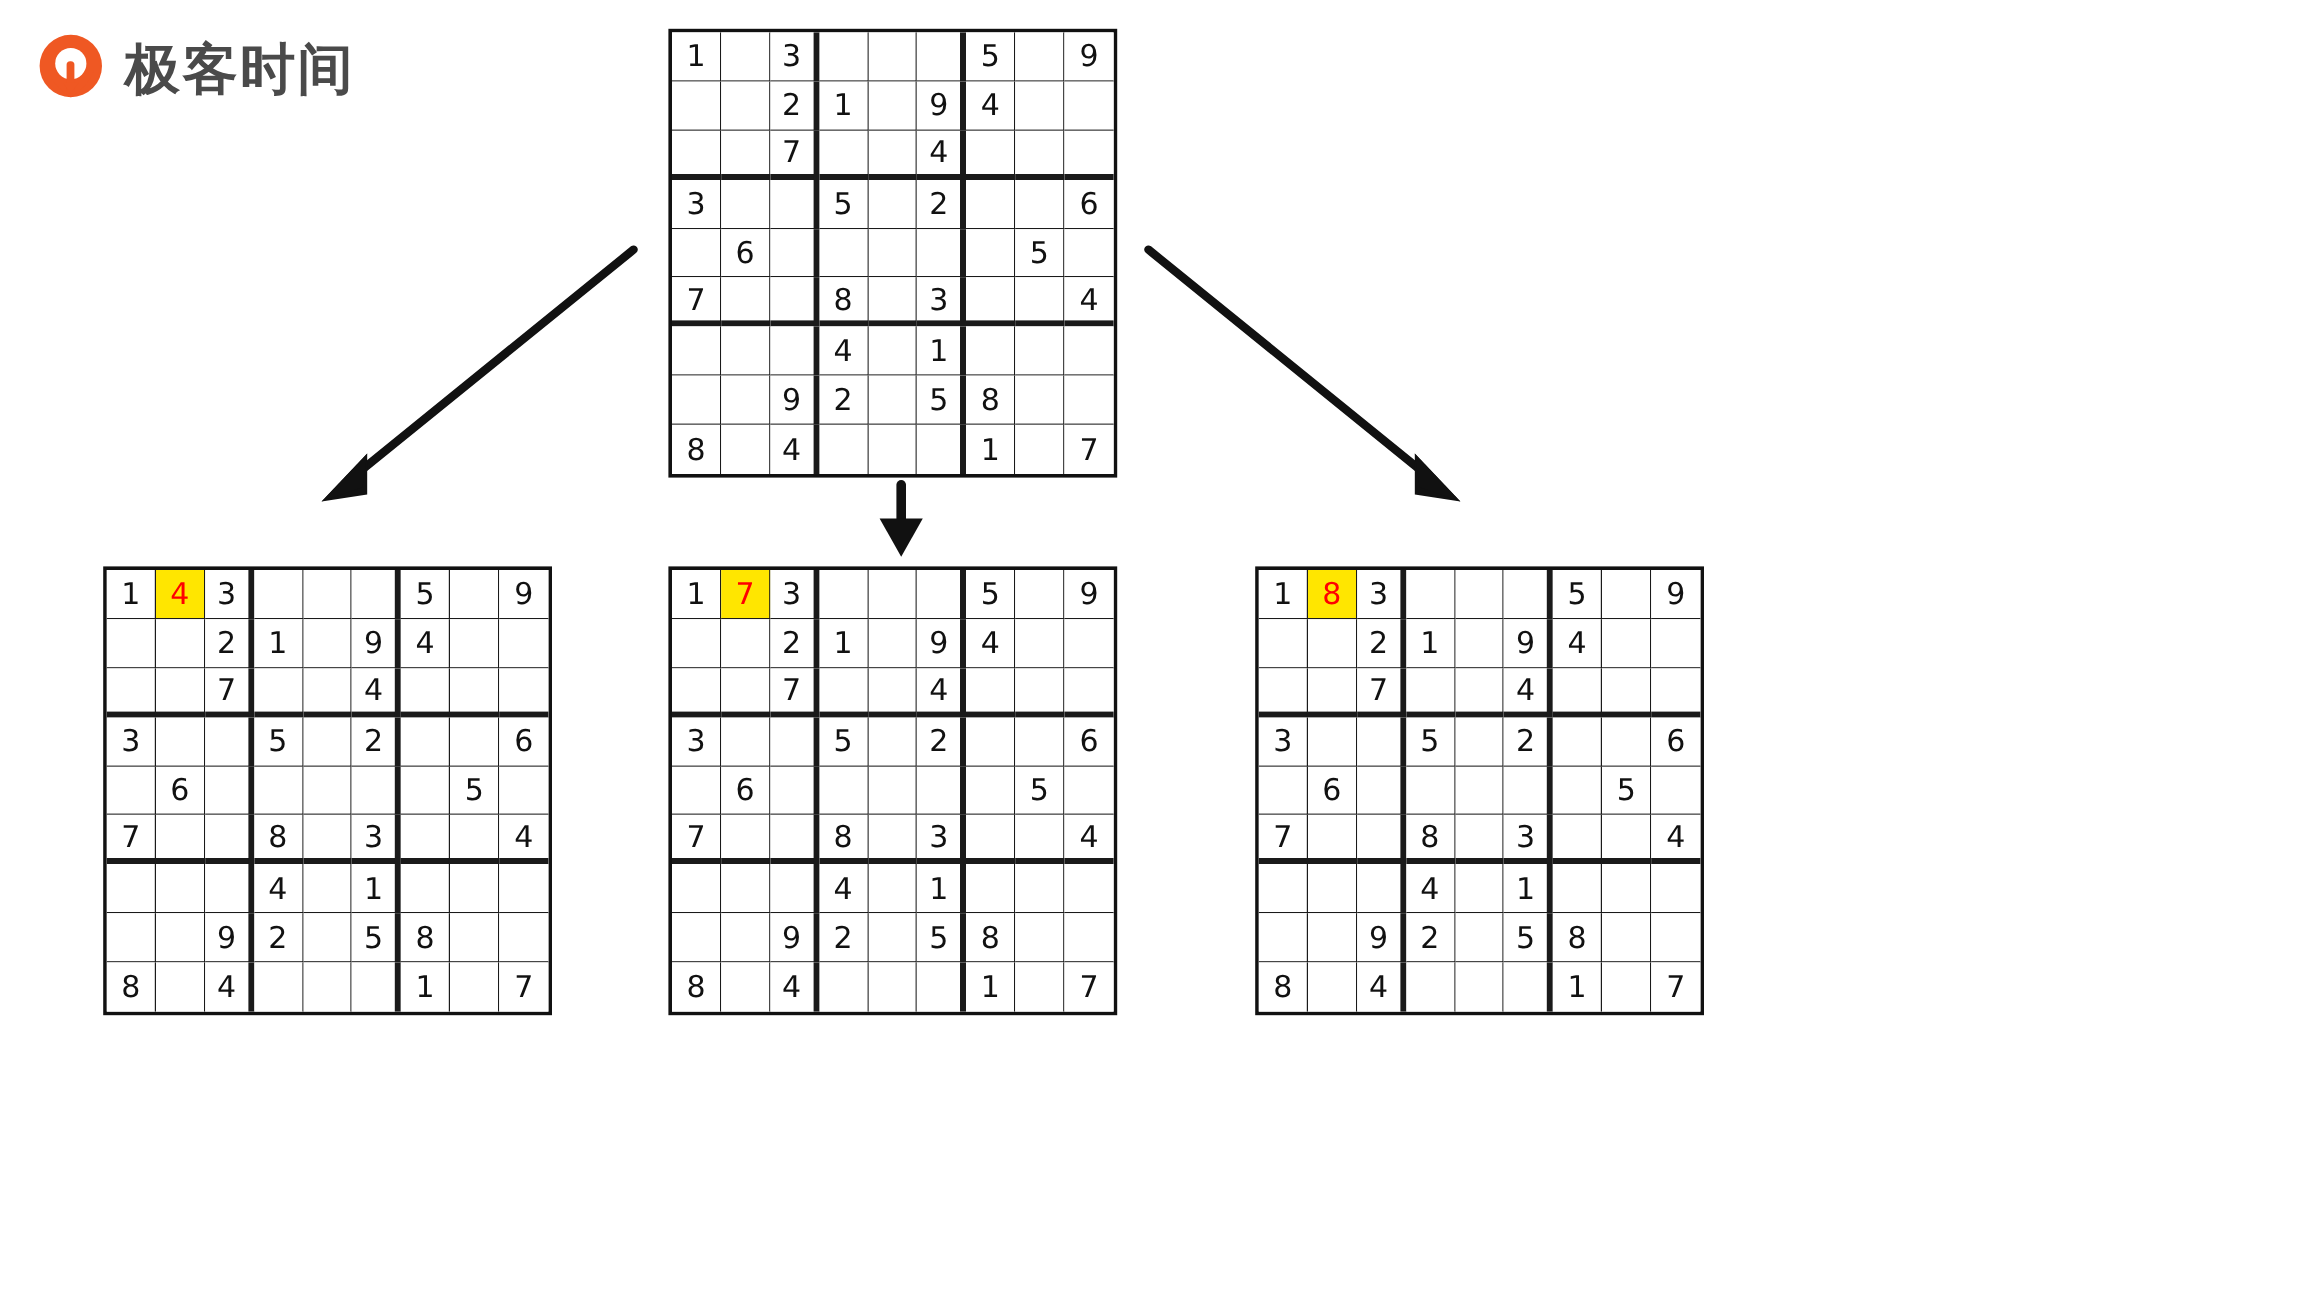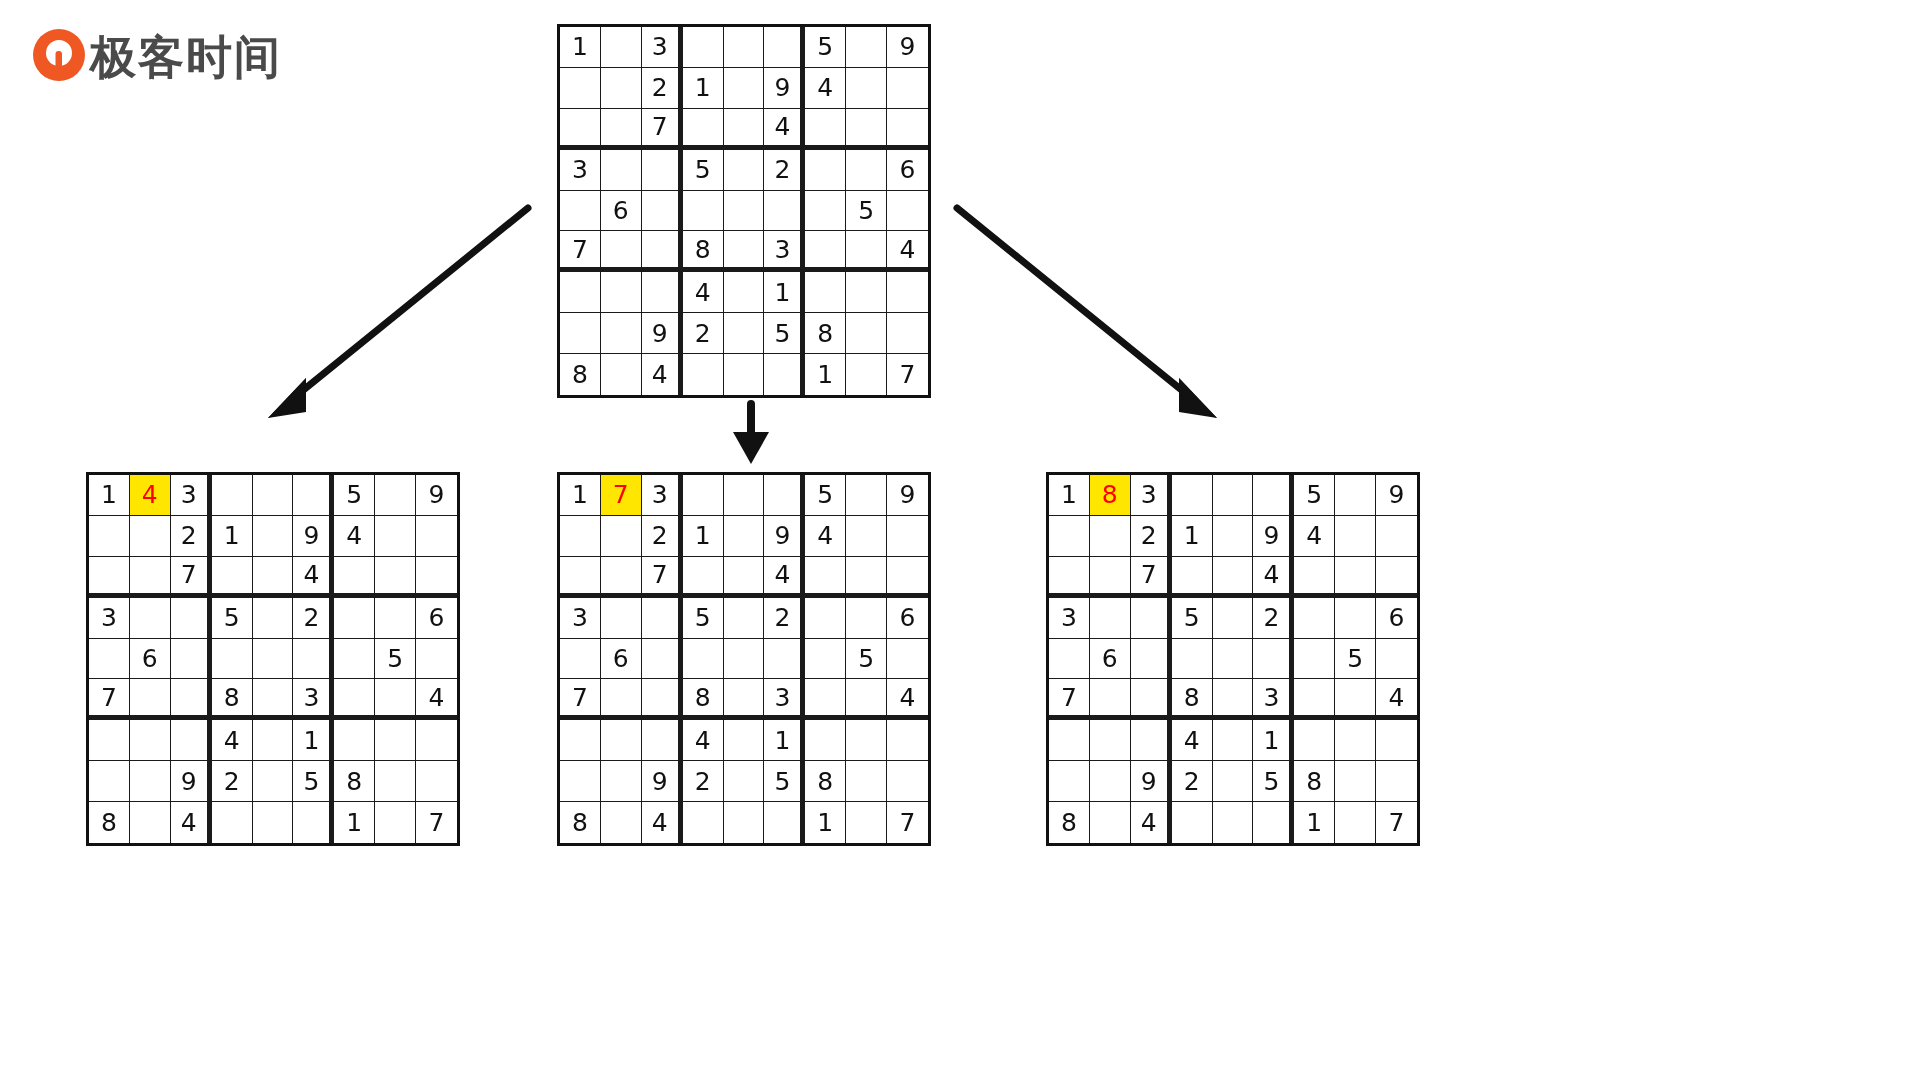--- a/index.html
+++ b/index.html
@@ -6,21 +6,21 @@
   body{
     width:1920px;height:1080px;
     background:#ffffff;
     font-family:"DejaVu Sans", sans-serif;
     overflow:hidden;
     position:relative;
   }
   
   #logo{
     position:absolute;left:28px;top:26px;
-    display:flex;align-items:center;
+    display:flex;align-items:center;gap:14px;
   }
   #logo-mark{
     width:62px;height:62px;position:relative;
   }
   #logo-text{
     font-family:"Liberation Sans","DejaVu Sans",sans-serif;
     font-size:46px;font-weight:bold;color:#4a4a4a;
     letter-spacing:2px;line-height:1;
   }
   

